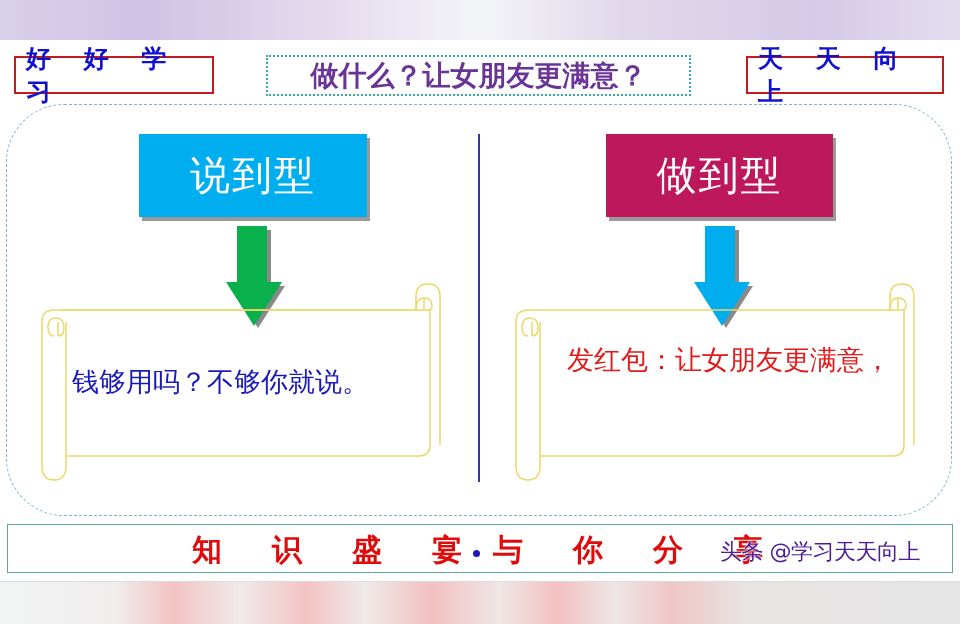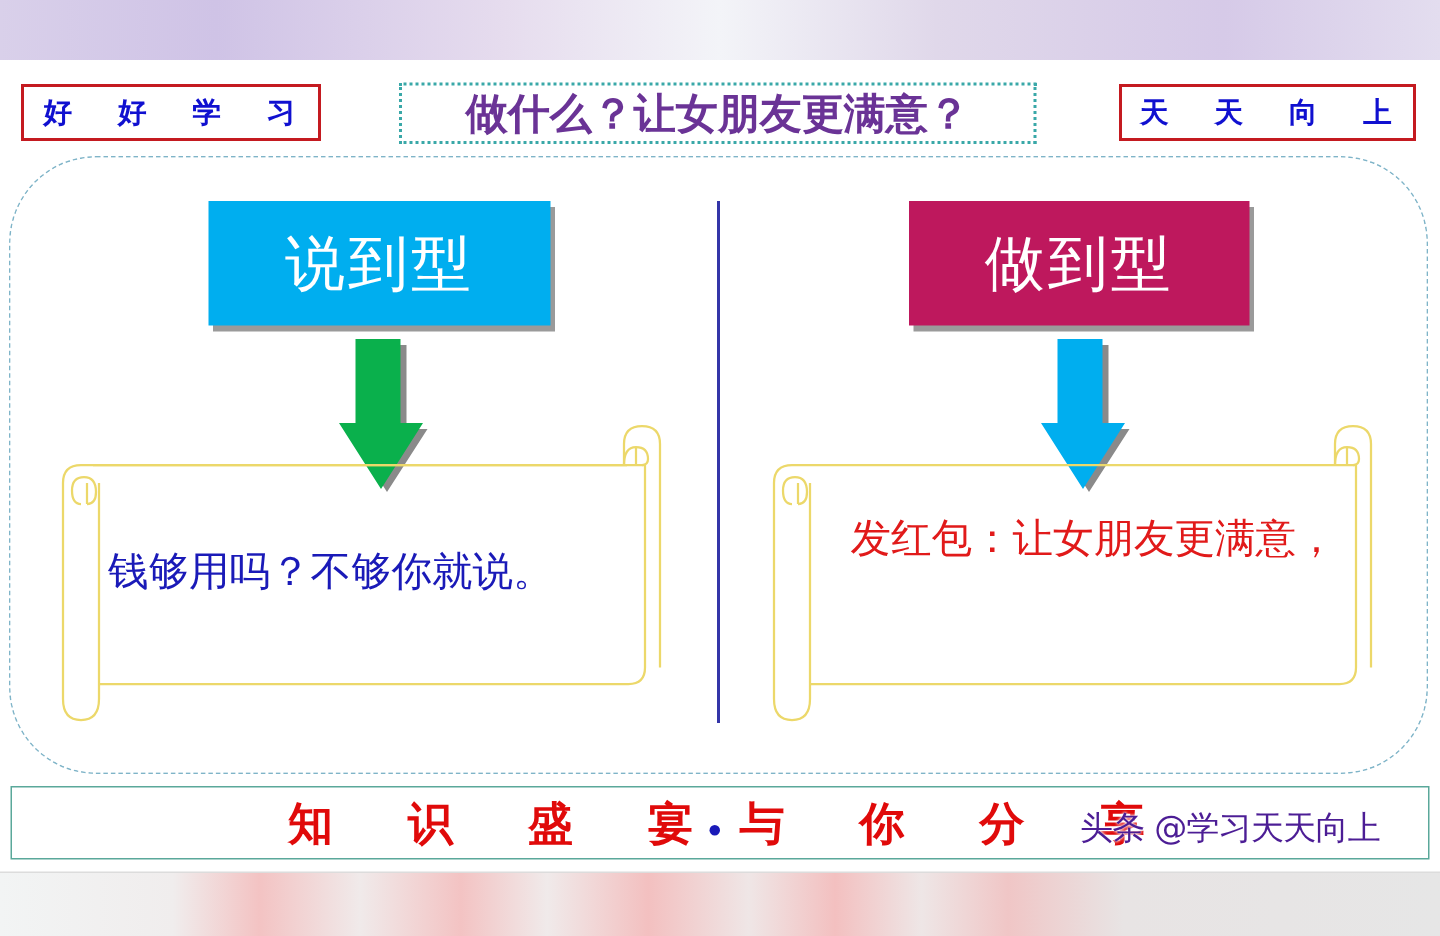--- a/index.html
+++ b/index.html
@@ -16,21 +16,21 @@
   .bottom-band {
     position:absolute; left:0; top:582px; width:960px; height:42px;
     background: linear-gradient(90deg, #f2f4f4 0%, #f0eded 12%, #f3c3c3 18%, #f0eaea 25%, #f3c3c3 32%, #f0eaea 38%, #f3c0c0 45%, #efe6e6 52%, #f3c0c0 58%, #eee6e6 64%, #f0c6c6 70%, #e8e4e4 78%, #e6e6e6 100%);
   }
   .bottom-sep { position:absolute; left:0; top:581px; width:960px; height:1px; background:#dcdcdc; }
 
   .label-box {
     position:absolute; top:56px; height:38px; box-sizing:border-box;
     border:2px solid #c41a20; background:#fff;
     display:flex; align-items:center; justify-content:center;
-    color:#1010d0; font-weight:bold; font-size:19px; letter-spacing:12px;
+    color:#1010d0; font-weight:bold; font-size:25px; letter-spacing:12px;
   }
   .label-left { left:14px; width:200px; padding-left:10px; }
   .label-right { left:746px; width:198px; padding-left:10px; }
 
   .title-box {
     position:absolute; left:266px; top:55px; width:425px; height:41px; box-sizing:border-box;
     border:2px dotted #39a8a8;
     display:flex; align-items:center; justify-content:center;
     color:#6a3396; font-weight:bold; font-size:28px; font-family:"DejaVu Serif", serif;
   }

